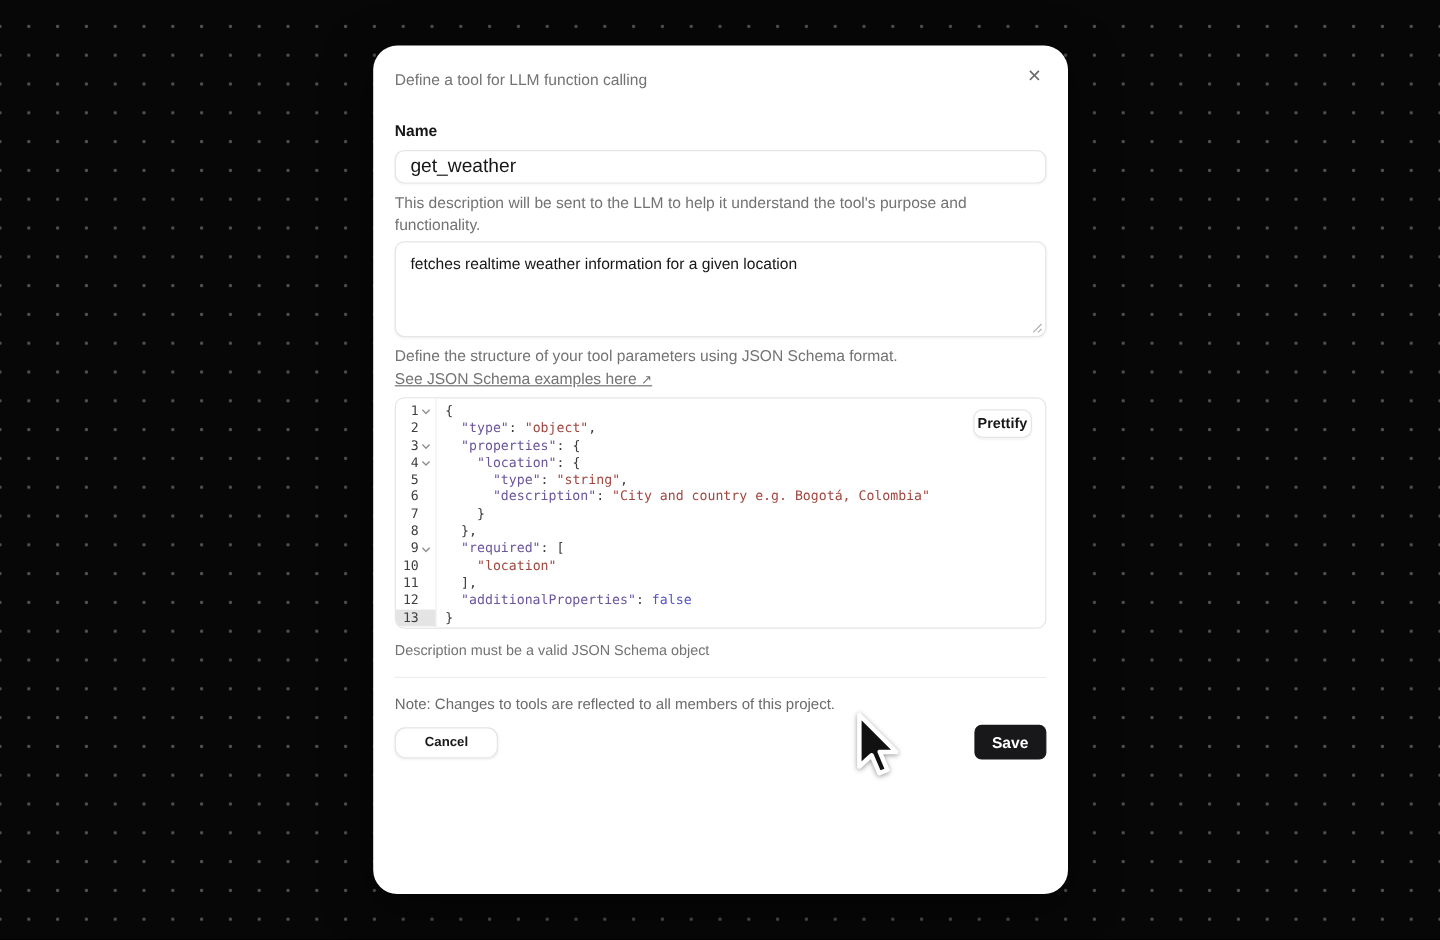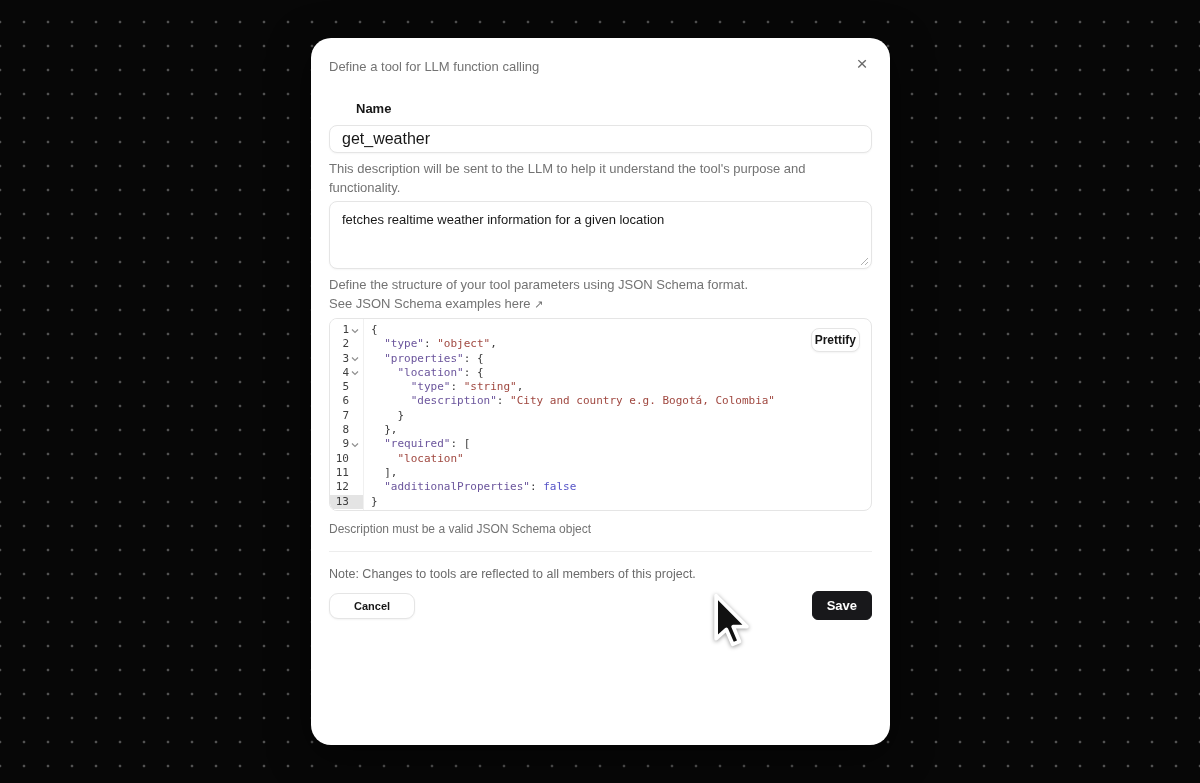--- a/index.html
+++ b/index.html
@@ -19,34 +19,34 @@
     padding:18px;
     box-shadow: 0 10px 40px rgba(0,0,0,.5);
   }
   .close-btn {
     position:absolute; top:14px; right:16px; width:24px; height:24px;
     border:none; background:transparent; color:#6b6b6b; font-size:19px; line-height:22px;
     cursor:pointer; font-family:"Liberation Sans",sans-serif;
   }
   .title { font-size:16px; font-weight:700; color:#171717; line-height:22px; letter-spacing:.1px; }
   .subtitle { margin-top:2px; font-size:13px; color:var(--c-muted_text,#737373); line-height:18px; }
-  .field-label { margin-top:24px; font-size:13px; font-weight:700; color:#171717; line-height:17px;margin-left:27px; }
+  .field-label { margin-top:24px; font-size:13px; font-weight:700; color:#171717; line-height:17px; }
   .field-label.tight { margin-top:20px; }
   .help-text { margin-top:6px; font-size:13px; color:var(--c-muted_text,#737373); line-height:19px; max-width:500px; }
-  .link-row { cursor:pointer; }
+  .link-row { cursor:pointer;text-decoration:underline; }
   .ext-arrow { font-size:11px; color:var(--c-muted_text,#737373); }
   .text-input {
     margin-top:8px; width:100%; height:28px; border:1px solid var(--c-border,#e5e5e5);
     border-radius:8px; padding:0 12px; font-size:16px; color:#171717;
     font-family:"Liberation Sans",sans-serif; background:#fff;
     box-shadow:0 1px 2px rgba(0,0,0,.04); outline:none;
   }
   .textarea-wrap { position:relative; margin-top:4px; }
   .desc-textarea {
-    width:100%; height:68px; border:1px solid var(--c-border,#e5e5e5); border-radius:8px;
+    width:100%; height:80px; border:1px solid var(--c-border,#e5e5e5); border-radius:8px;
     padding:9px 12px; font-size:13px; color:#171717; line-height:17px;
     font-family:"Liberation Sans",sans-serif; resize:none; outline:none; display:block;
     box-shadow:0 1px 2px rgba(0,0,0,.04); background:#fff;
   }
   .resize-grip { position:absolute; right:3px; bottom:3px; pointer-events:none; }
 
   .editor-box {
     position:relative; margin-top:4px; height:193px; border:1px solid var(--c-border,#e5e5e5);
     border-radius:8px; overflow:hidden; background:#fff; display:flex;
     font-family:"DejaVu Sans Mono","Liberation Mono",monospace; font-size:11px;

